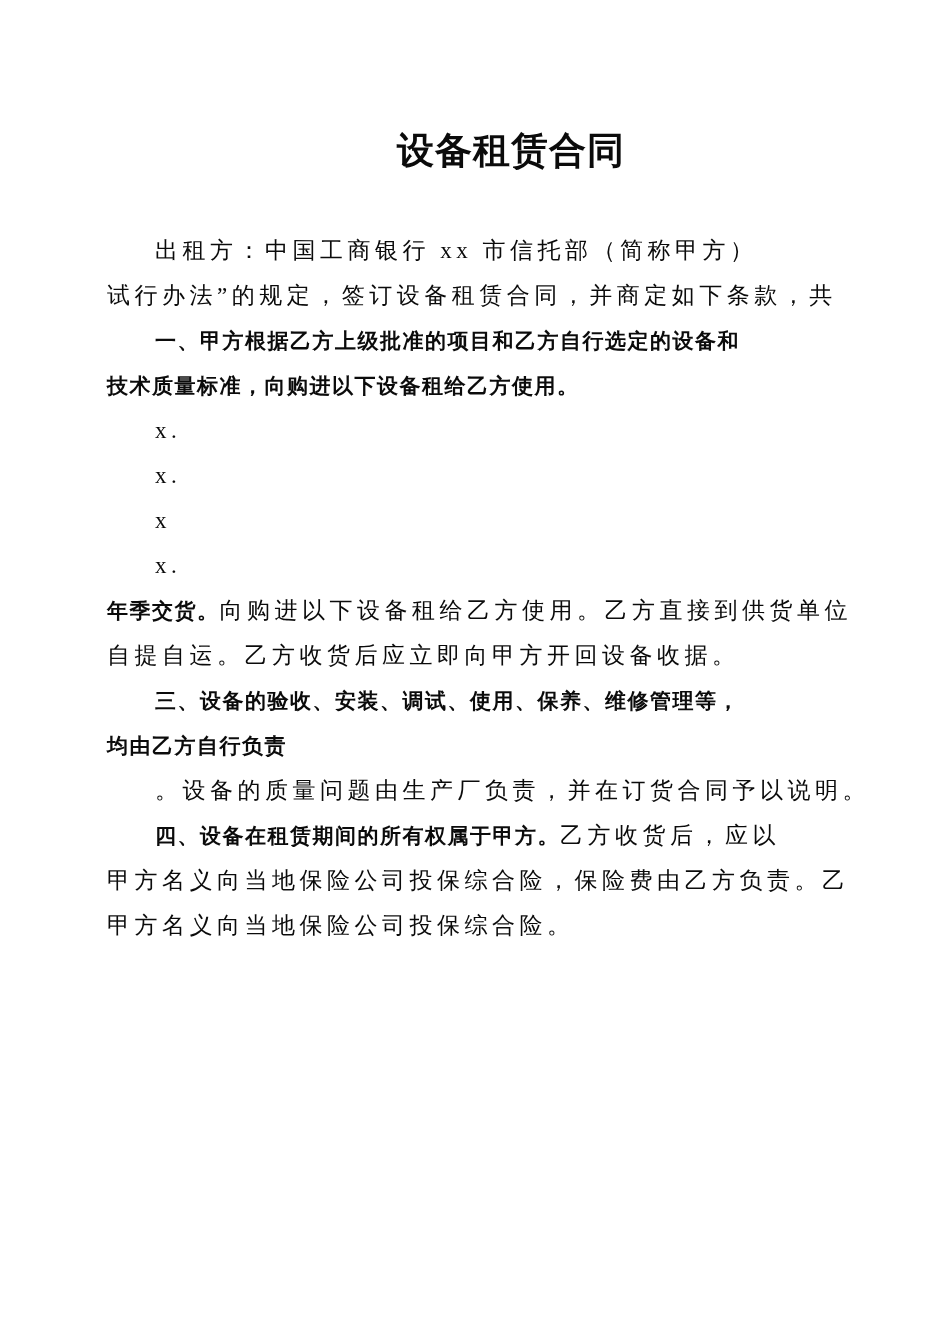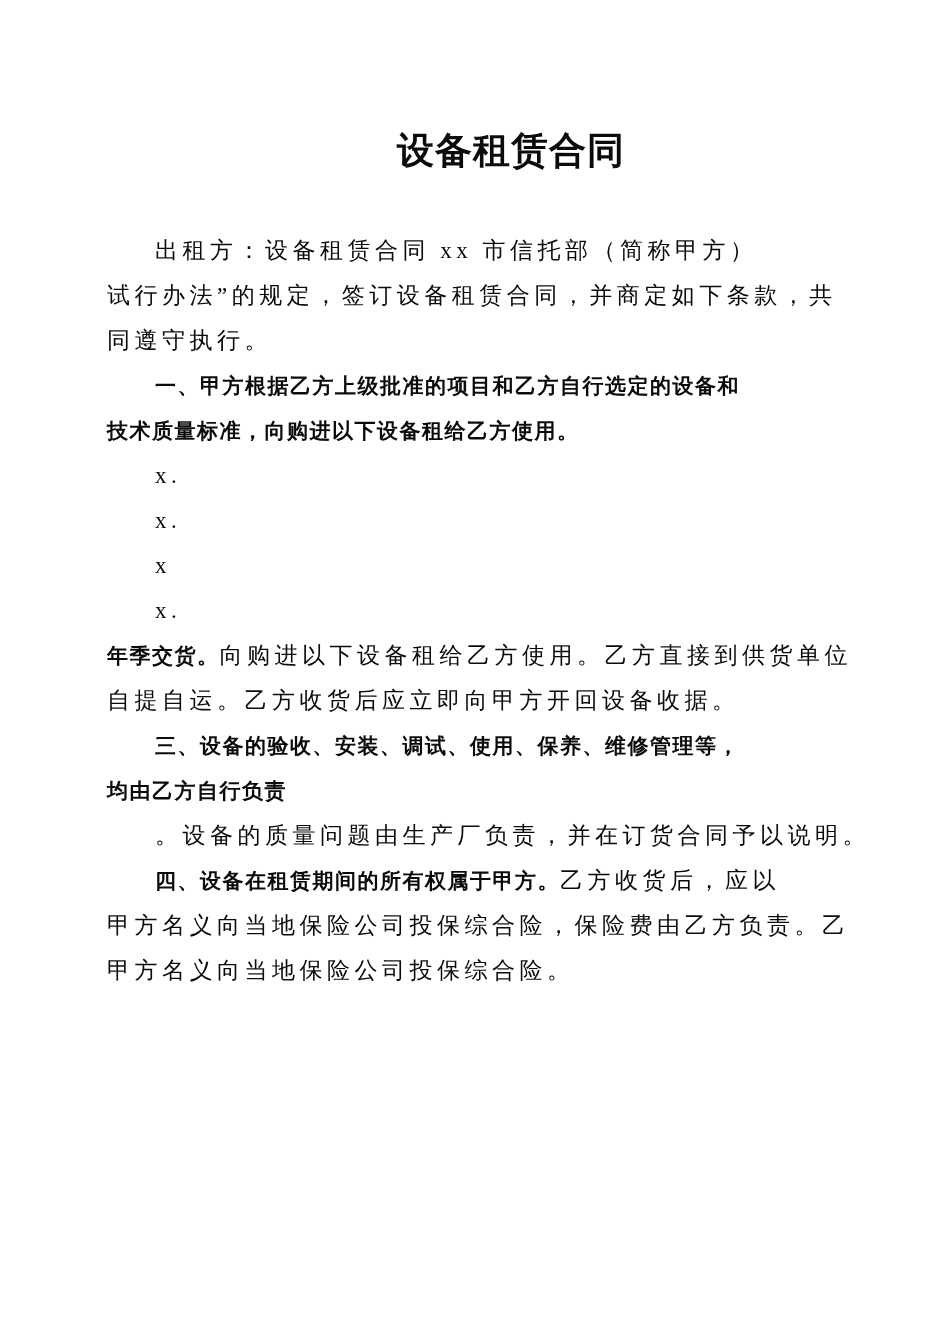--- a/index.html
+++ b/index.html
@@ -51,23 +51,22 @@
     letter-spacing: 1.5px;
     margin-top: 36px;
   }
 </style>
 </head>
 <body>
 
 <div class="page">
   <div class="doc-title">设备租赁合同</div>
   <div class="doc-body">
-      <div class="line indent"><span class="seg-regular">出租方：设备租赁合同 xx 市信托部（简称甲方）</span></div>
+      <div class="line indent"><span class="seg-regular">出租方：中国工商银行 xx 市信托部（简称甲方）</span></div>
       <div class="line"><span class="seg-regular">试行办法”的规定，签订设备租赁合同，并商定如下条款，共</span></div>
-      <div class="line"><span class="seg-regular">同遵守执行。</span></div>
       <div class="line indent"><span class="seg-bold">一、甲方根据乙方上级批准的项目和乙方自行选定的设备和</span></div>
       <div class="line"><span class="seg-bold">技术质量标准，向购进以下设备租给乙方使用。</span></div>
       <div class="line indent"><span class="seg-regular">x.</span></div>
       <div class="line indent"><span class="seg-regular">x.</span></div>
       <div class="line indent"><span class="seg-regular">x</span></div>
       <div class="line indent"><span class="seg-regular">x.</span></div>
       <div class="line"><span class="seg-bold">年季交货。</span><span class="seg-regular">向购进以下设备租给乙方使用。乙方直接到供货单位</span></div>
       <div class="line"><span class="seg-regular">自提自运。乙方收货后应立即向甲方开回设备收据。</span></div>
       <div class="line indent"><span class="seg-bold">三、设备的验收、安装、调试、使用、保养、维修管理等，</span></div>
       <div class="line"><span class="seg-bold">均由乙方自行负责</span></div>

